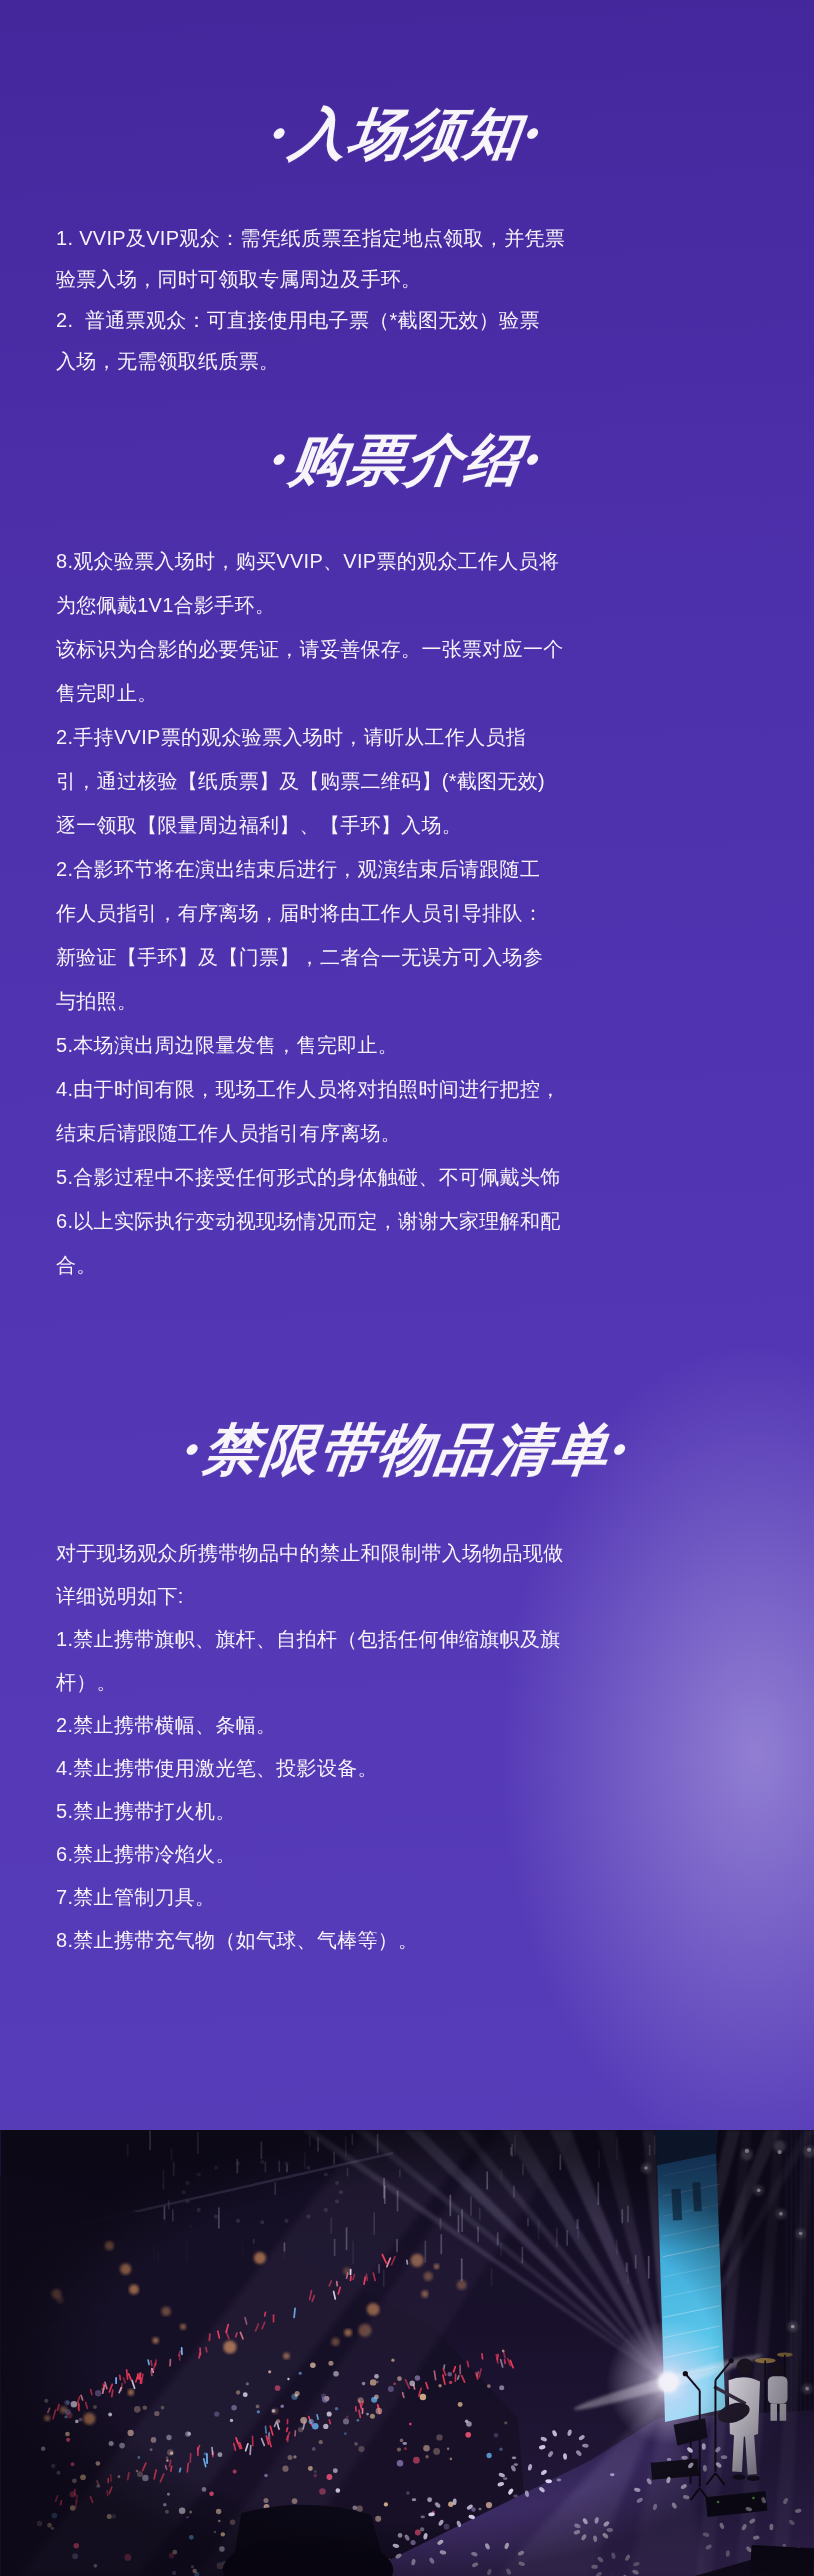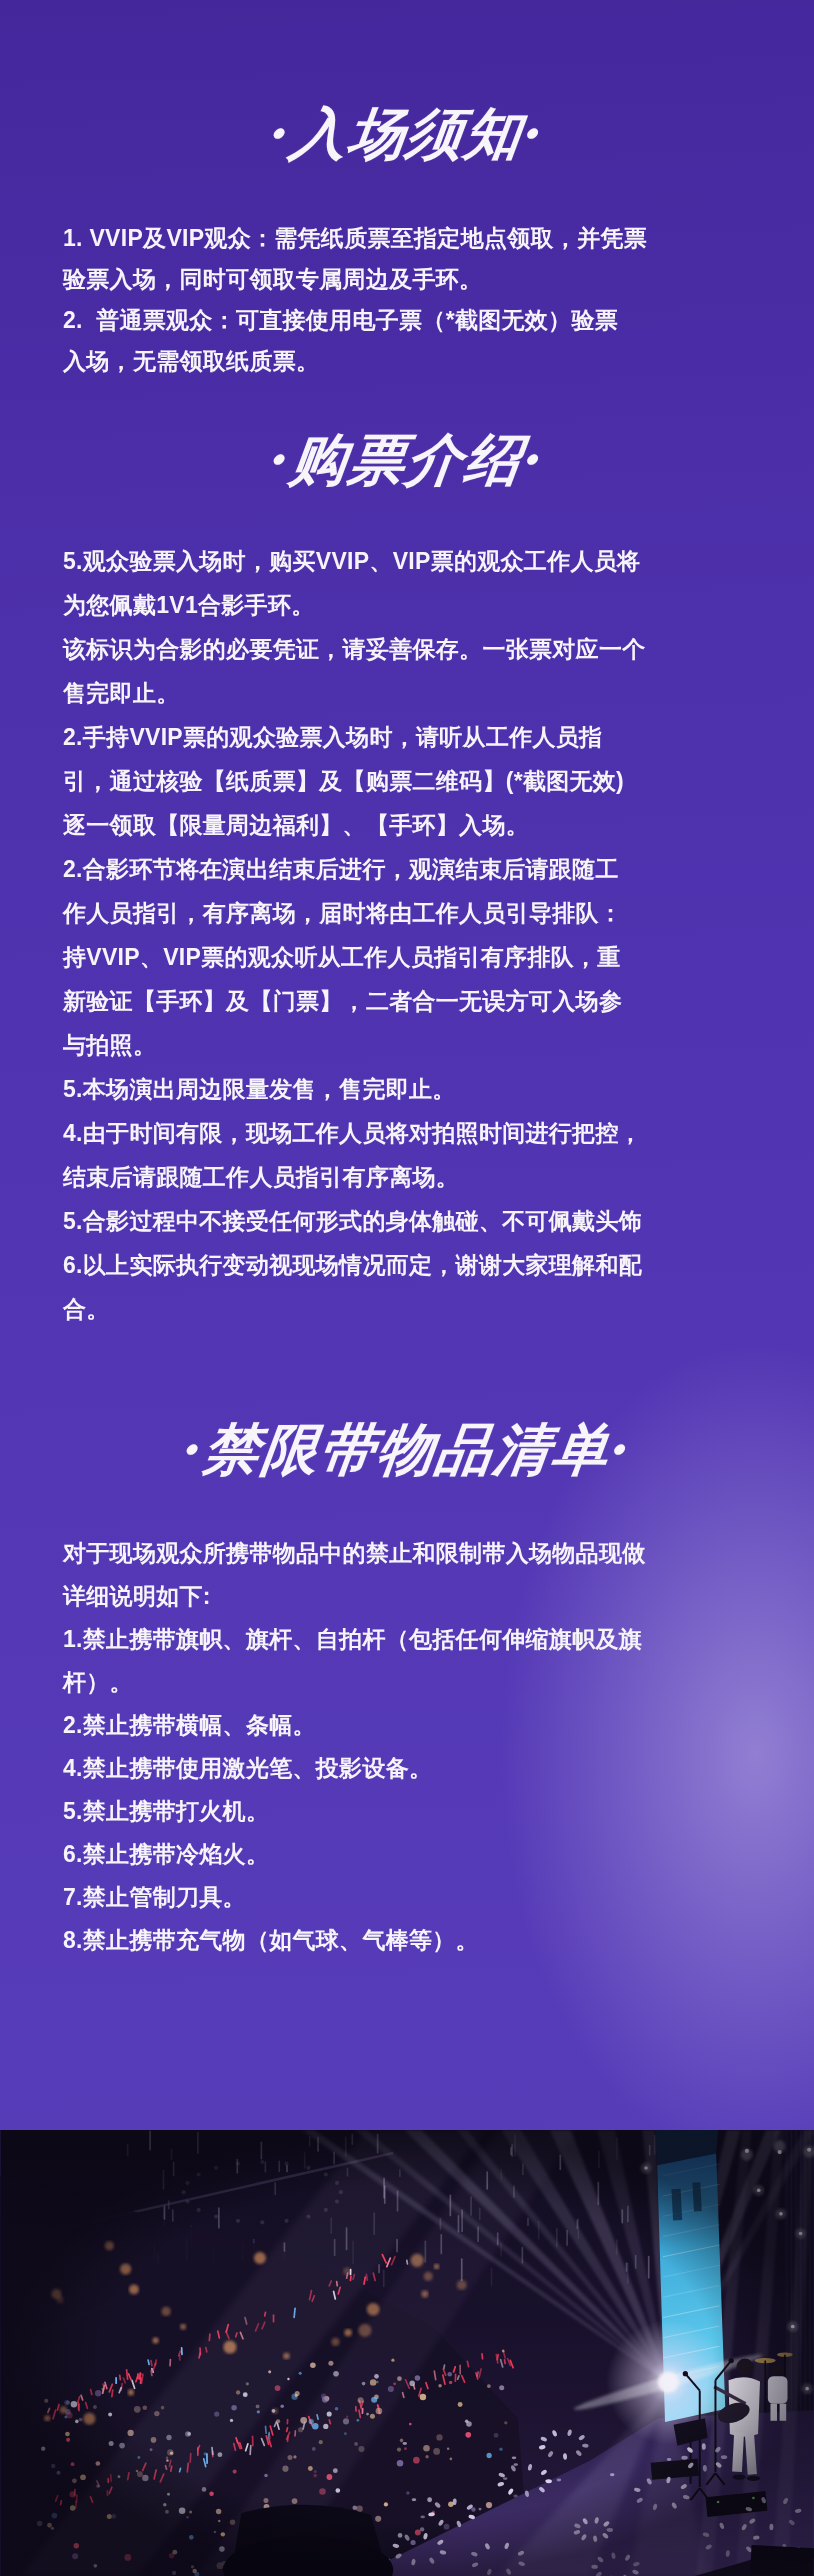--- a/index.html
+++ b/index.html
@@ -26,22 +26,22 @@
     font-style:italic;font-weight:700;
     font-size:56px;line-height:66px;
     transform:skewX(-7deg);
     letter-spacing:2px;
     text-shadow:0 0 1.3px rgba(255,255,255,0.25);
   }
   .t1{top:100px}
   .t2{top:426px}
   .t3{top:1416px}
   .sec{
-    position:absolute;left:63px;width:695px;
-    color:#f6f4f9;font-size:23px;font-weight:700;
+    position:absolute;left:56px;width:695px;
+    color:#f6f4f9;font-size:20px;font-weight:400;
   }
   .sec .line{white-space:pre;letter-spacing:0.3px;}
   .s1{top:218px}.s1 .line{line-height:41px}
   .s2{top:539px}.s2 .line{line-height:44px}
   .s3{top:1532px}.s3 .line{line-height:43px}
   #photo{position:absolute;left:0;top:2130px;width:814px;height:446px;display:block;}
 </style>
 </head>
 <body>
 
@@ -50,30 +50,29 @@
   <div class="title t1">·入场须知·</div>
   <div class="sec s1">
       <div class="line">1. VVIP及VIP观众：需凭纸质票至指定地点领取，并凭票</div>
       <div class="line">验票入场，同时可领取专属周边及手环。</div>
       <div class="line">2.  普通票观众：可直接使用电子票（*截图无效）验票</div>
       <div class="line">入场，无需领取纸质票。</div>
     </div>
 
   <div class="title t2">·购票介绍·</div>
   <div class="sec s2">
-      <div class="line">5.观众验票入场时，购买VVIP、VIP票的观众工作人员将</div>
+      <div class="line">8.观众验票入场时，购买VVIP、VIP票的观众工作人员将</div>
       <div class="line">为您佩戴1V1合影手环。</div>
       <div class="line">该标识为合影的必要凭证，请妥善保存。一张票对应一个</div>
       <div class="line">售完即止。</div>
       <div class="line">2.手持VVIP票的观众验票入场时，请听从工作人员指</div>
       <div class="line">引，通过核验【纸质票】及【购票二维码】(*截图无效)</div>
       <div class="line">逐一领取【限量周边福利】、【手环】入场。</div>
       <div class="line">2.合影环节将在演出结束后进行，观演结束后请跟随工</div>
       <div class="line">作人员指引，有序离场，届时将由工作人员引导排队：</div>
-      <div class="line">持VVIP、VIP票的观众听从工作人员指引有序排队，重</div>
       <div class="line">新验证【手环】及【门票】，二者合一无误方可入场参</div>
       <div class="line">与拍照。</div>
       <div class="line">5.本场演出周边限量发售，售完即止。</div>
       <div class="line">4.由于时间有限，现场工作人员将对拍照时间进行把控，</div>
       <div class="line">结束后请跟随工作人员指引有序离场。</div>
       <div class="line">5.合影过程中不接受任何形式的身体触碰、不可佩戴头饰</div>
       <div class="line">6.以上实际执行变动视现场情况而定，谢谢大家理解和配</div>
       <div class="line">合。</div>
     </div>
 

